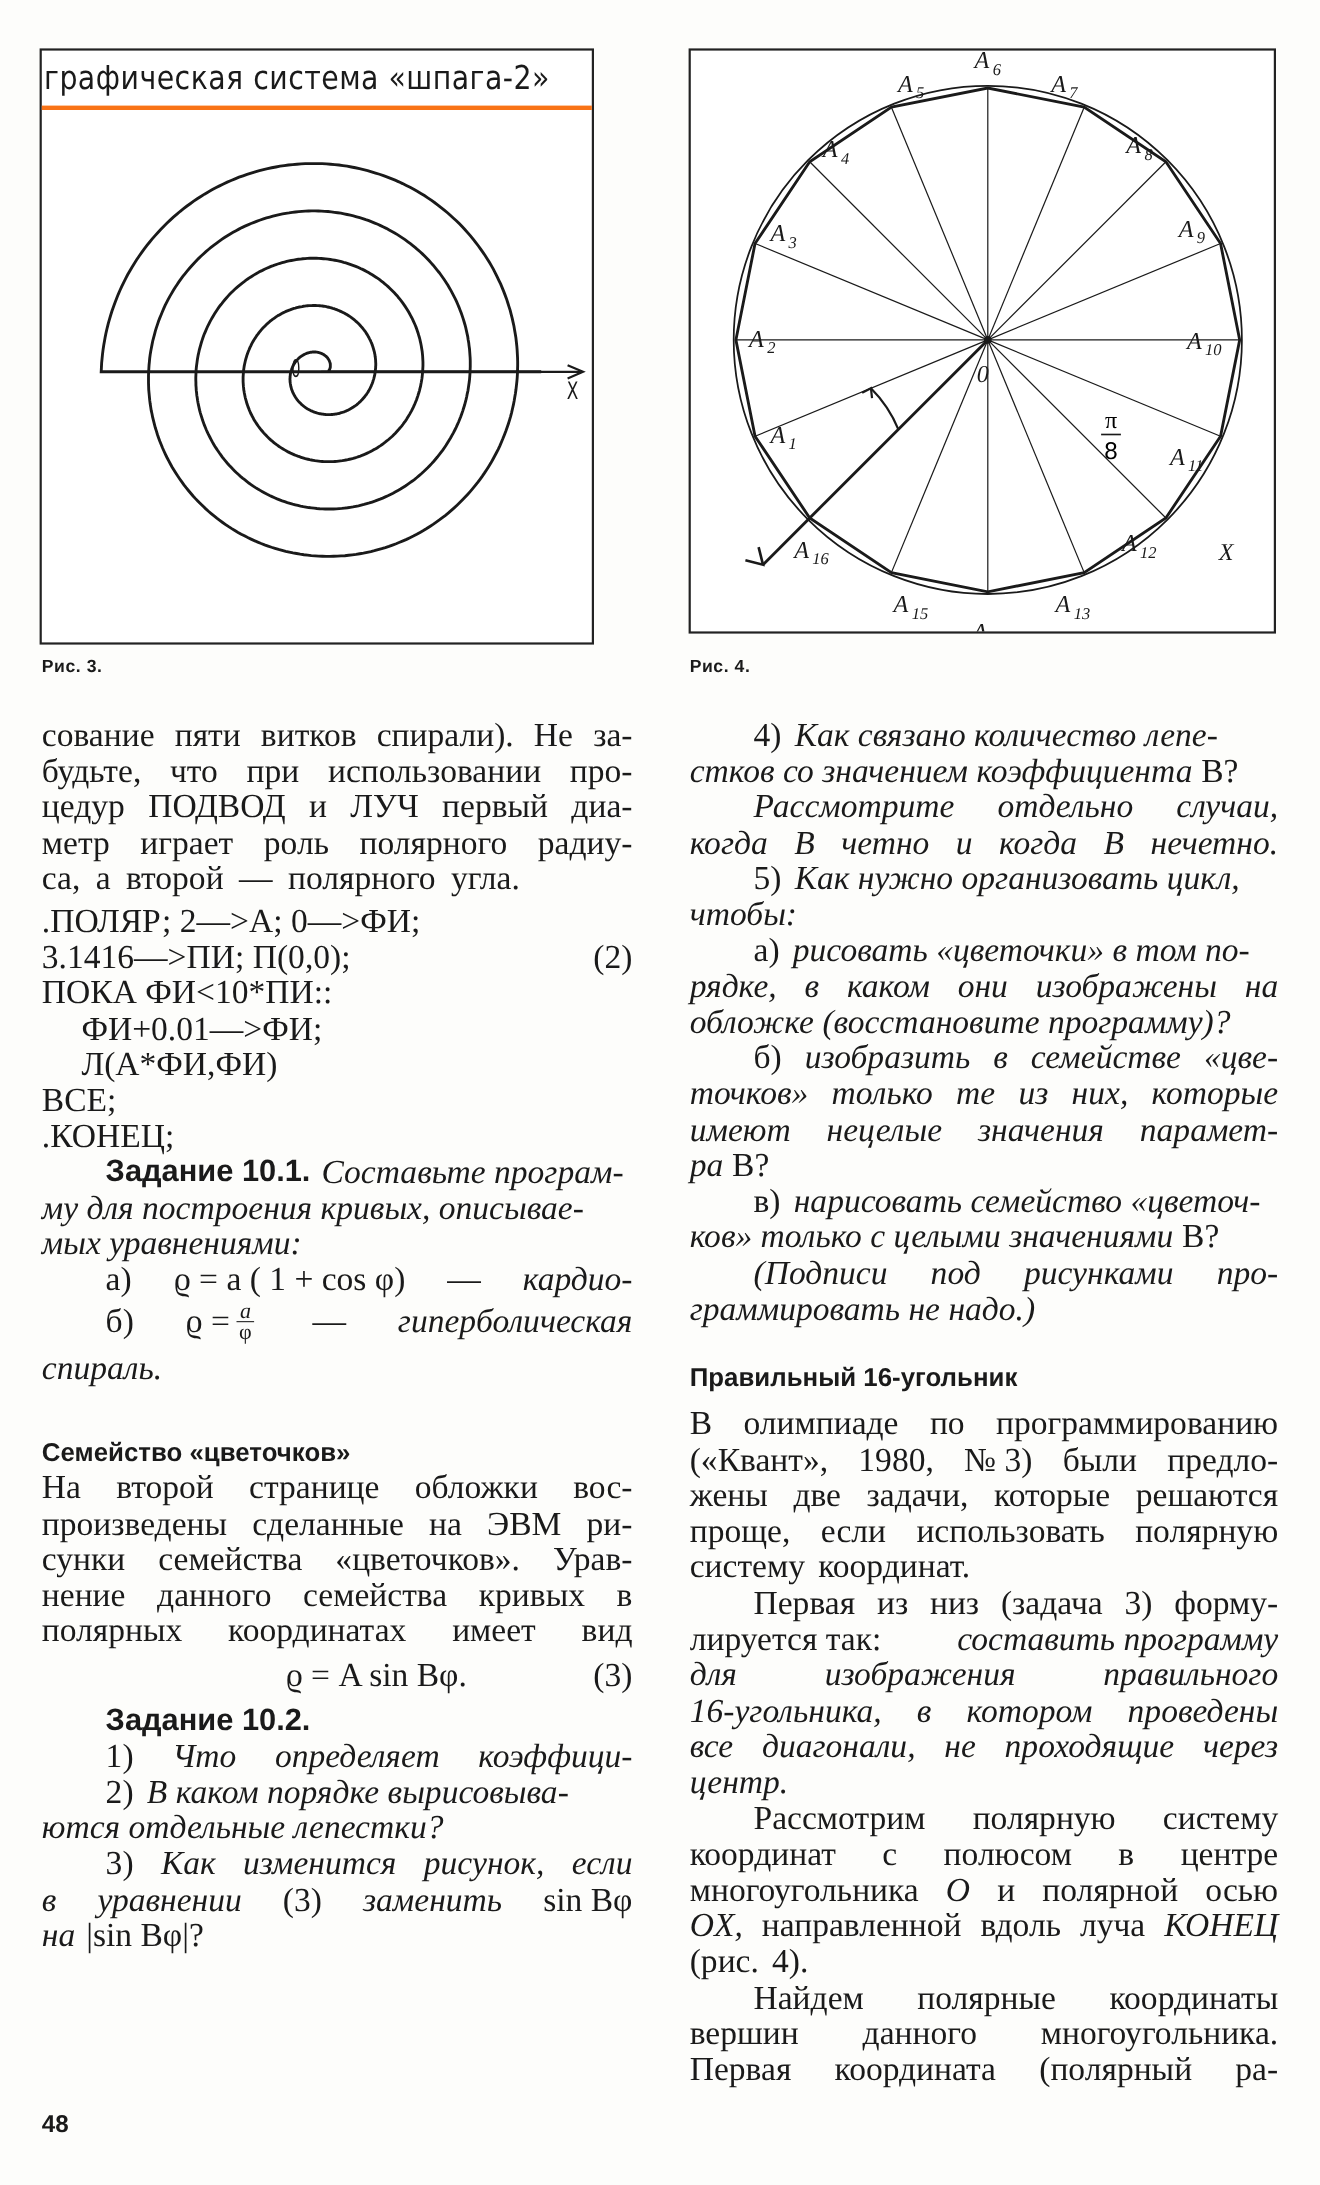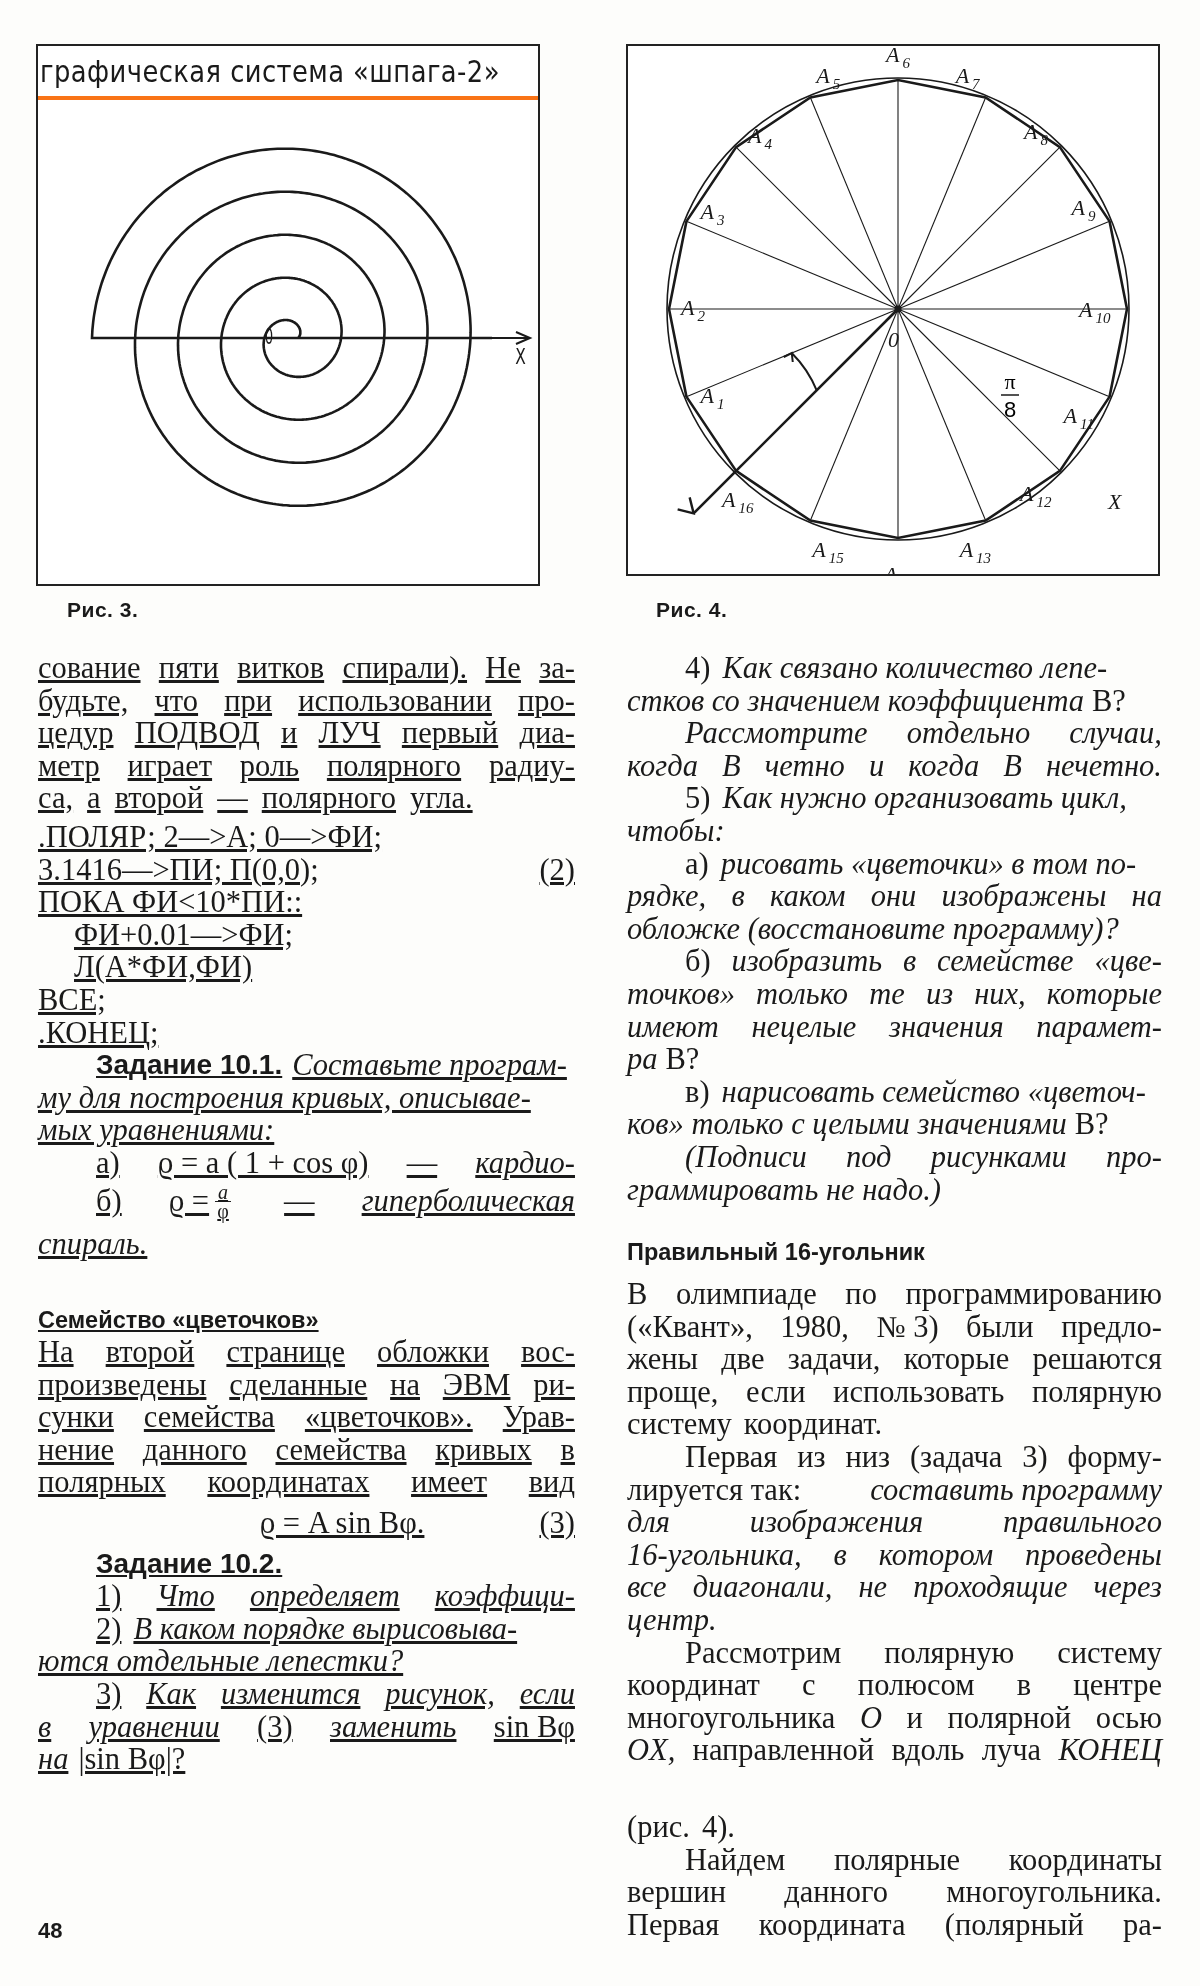--- a/index.html
+++ b/index.html
@@ -1,20 +1,20 @@
 <!DOCTYPE html>
 <html><head>
 <meta charset="utf-8">
 <style>
   html,body{margin:0;padding:0;background:#fdfdfb;}
   body{width:1200px;height:1986px;position:relative;overflow:hidden;color:#1a1a1a;
        font-family:"Liberation Serif","DejaVu Serif",serif;}
   .fig{position:absolute;border:2px solid #222;background:#fff;}
   .fig svg{position:absolute;left:0;top:0;}
-  .caption{position:absolute;font-family:"Liberation Sans","DejaVu Sans",sans-serif;font-weight:bold;font-size:21px;letter-spacing:0.5px;margin-left:29px;}
+  .caption{position:absolute;font-family:"Liberation Sans","DejaVu Sans",sans-serif;font-weight:bold;font-size:16px;letter-spacing:0.5px;}
   .col{position:absolute;font-size:30.5px;line-height:32.6px;}
   .line{white-space:nowrap;display:flex;justify-content:space-between;}
   .line.last{justify-content:flex-start;}
   .line.indent{padding-left:58px;}
   .line.code-indent{padding-left:36px;}
   .it{font-style:italic;}
   .b{font-weight:bold;font-family:"Liberation Sans","DejaVu Sans",sans-serif;font-size:28px;}
   .heading{font-family:"Liberation Sans","DejaVu Sans",sans-serif;font-weight:bold;font-size:23.5px;line-height:32px;}
   .frac{display:inline-flex;flex-direction:column;align-items:center;font-size:20px;line-height:18px;vertical-align:middle;margin:0 6px;}
   .frac .num{border-bottom:1.5px solid #222;padding:0 3px;font-style:italic;}
@@ -82,21 +82,21 @@
       <text x="94.07254710828065" y="460.9274528917194" font-family="Liberation Serif, DejaVu Serif, serif" font-style="italic" font-size="22" fill="#1a1a1a">A<tspan font-size="15" dy="6" dx="3">16</tspan></text>
       <text x="260" y="301" font-family="Liberation Serif, DejaVu Serif, serif" font-style="italic" font-size="22" fill="#1a1a1a">0</text>
       <text x="480" y="463" font-family="Liberation Serif, DejaVu Serif, serif" font-style="italic" font-size="22" fill="#1a1a1a">X</text>
       <text x="382" y="343" font-family="Liberation Serif, serif" font-size="22" text-anchor="middle">π</text>
       <line x1="373" y1="349" x2="391" y2="349" stroke="#1a1a1a" stroke-width="1.5"></line>
       <text x="382" y="371" font-family="Liberation Sans, sans-serif" font-size="22" text-anchor="middle">8</text>
     </svg>
 </div>
 <div class="caption" style="left:627px;top:598px;">Рис. 4.</div>
 
-<div class="col" style="left:38px;top:652px;width:537px;text-decoration:underline;">
+<div class="col" style="left:38px;top:652px;width:537px;">
   <div>
     <div class="line">
         <span>сование</span>
         <span>пяти</span>
         <span>витков</span>
         <span>спирали).</span>
         <span>Не</span>
         <span>за-</span>
       </div>
     <div class="line">
@@ -416,21 +416,21 @@
         <span>полярной</span>
         <span>осью</span>
       </div>
     <div class="line">
         <span class="it">OX,</span>
         <span>направленной</span>
         <span>вдоль</span>
         <span>луча</span>
         <span class="it">КОНЕЦ</span>
       </div>
-    <div class="line last" style="gap:12px;margin-top:44px;">
+    <div class="line last" style="gap:12px;">
         <span>(рис.</span>
         <span>4).</span>
       </div>
 
     <div class="line indent">
         <span>Найдем</span>
         <span>полярные</span>
         <span>координаты</span>
       </div>
     <div class="line">

